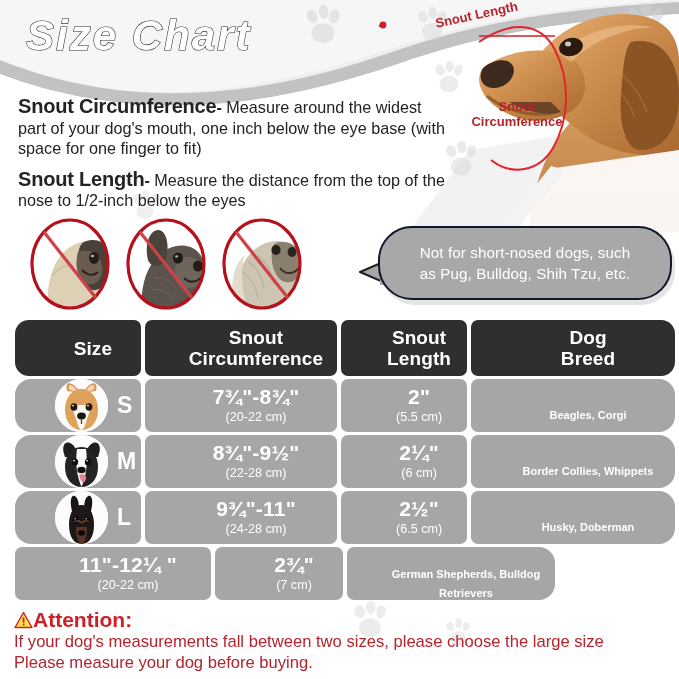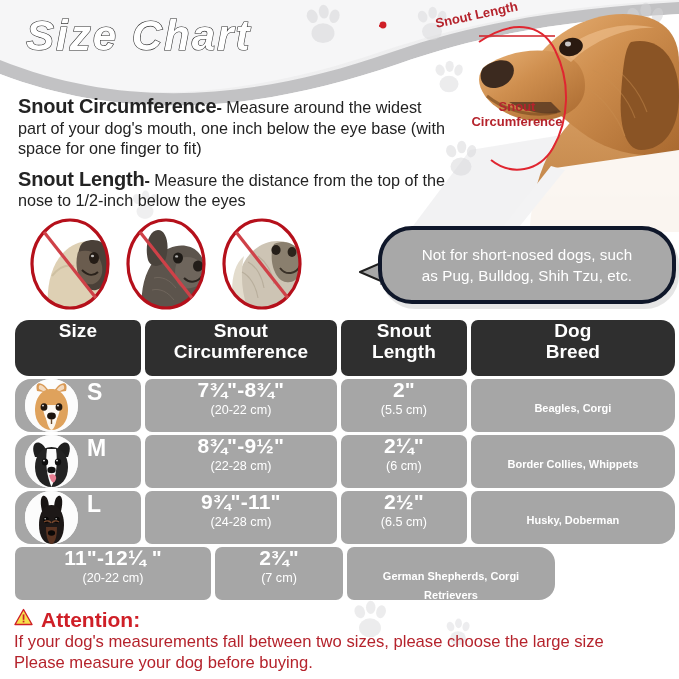--- a/index.html
+++ b/index.html
@@ -43,33 +43,33 @@
   #lbl-snout-circ{left:465px;top:99px;text-align:center;width:104px;}
 
   
   .nodogs{position:absolute;left:0;top:218px;width:679px;height:96px;}
   .nodog{position:absolute;top:0;width:96px;height:92px;}
   .nodog svg{display:block;}
 
   
   .bubble{
     position:absolute;left:378px;top:226px;width:290px;height:70px;
-    background:#a8a8a8;border:4px solid #0f172a;border-radius:34px;
+    background:#a8a8a8;border:2px solid #0f172a;border-radius:34px;
     box-shadow:3px 5px 0 rgba(0,0,0,.10);
     display:flex;align-items:center;justify-content:center;
   }
   .bubble-text{color:#ffffff;font-size:15.2px;line-height:21px;text-align:left;
     padding:0 22px;letter-spacing:.1px;}
   .bubble-tail{position:absolute;left:358px;top:258px;width:30px;height:28px;}
 
   
   .table{position:absolute;left:15px;top:320px;width:660px;}
   .trow{display:flex;gap:4px;margin-bottom:3px;}
-  .cell{box-sizing:border-box;display:flex;align-items:flex-start;justify-content:center;
-        text-align:center;color:#ffffff;}
+  .cell{box-sizing:border-box;display:flex;align-items:center;justify-content:center;
+        text-align:center;color:#ffffff;padding-left:30px;}
   .c-size{width:128px;}
   .c-circ{width:196px;}
   .c-len{width:128px;}
   .c-breed{width:208px;}
 
   .hrow .cell{
     background:#2f2f2f;height:56px;border-radius:7px;
     font-weight:bold;font-size:19px;line-height:21px;letter-spacing:.1px;
   }
   .hrow .c-size{border-radius:14px 7px 7px 14px;}
@@ -86,21 +86,21 @@
   .size-letter{font-weight:bold;font-size:23px;color:#ffffff;margin-left:9px;
     letter-spacing:.5px;}
 
   .meas{line-height:1.05;}
   .meas .inch{display:block;font-weight:bold;font-size:21px;letter-spacing:.2px;}
   .meas .cm{display:block;font-size:12.6px;margin-top:3px;font-weight:normal;}
   .breed{font-weight:bold;font-size:11px;line-height:19px;padding:0 8px;margin-top:20px;}
 
   
   .attention{position:absolute;left:14px;top:608px;width:665px;color:#b5232c;}
-  .att-head{display:flex;align-items:flex-start;gap:8px;}
+  .att-head{display:flex;align-items:center;gap:0;}
   .att-head .att-title{font-size:21px;font-weight:bold;color:#cf1f27;line-height:23px;}
   .att-line{font-size:16.6px;line-height:21px;color:#b5232c;}
 
   .warn-icon{display:block;}
 </style>
 </head>
 <body>
 
 <div id="root">
 
@@ -504,21 +504,21 @@
           <span class="cm">(20-22 cm)</span>
         </div>
       </div>
       <div class="cell c-len">
         <div class="meas">
           <span class="inch">2¾"</span>
           <span class="cm">(7 cm)</span>
         </div>
       </div>
       <div class="cell c-breed">
-        <span class="breed">German Shepherds, Corgi Retrievers</span>
+        <span class="breed">German Shepherds, Bulldog Retrievers</span>
       </div>
     </div>
 
   </div>
 
   <div class="attention">
     <div class="att-head">
       <svg class="warn-icon" width="19" height="18" viewBox="0 0 19 18">
         <path d="M9.5,1.5 L18,16.5 L1,16.5 Z" fill="#f6e04b" stroke="#cf1f27" stroke-width="1.4" stroke-linejoin="round"></path>
         <rect x="8.7" y="6.4" width="1.7" height="5.4" fill="#cf1f27"></rect>

